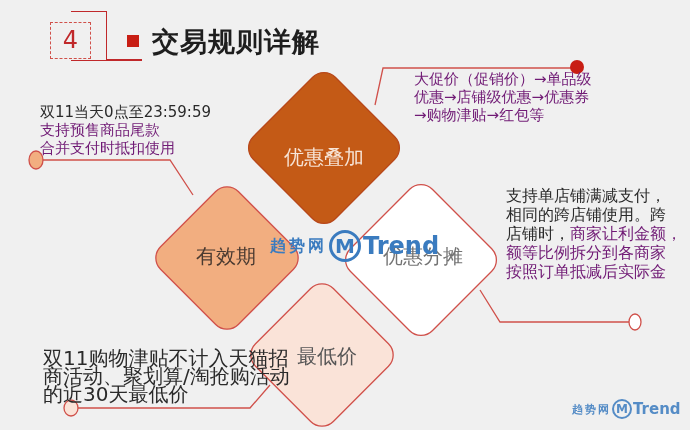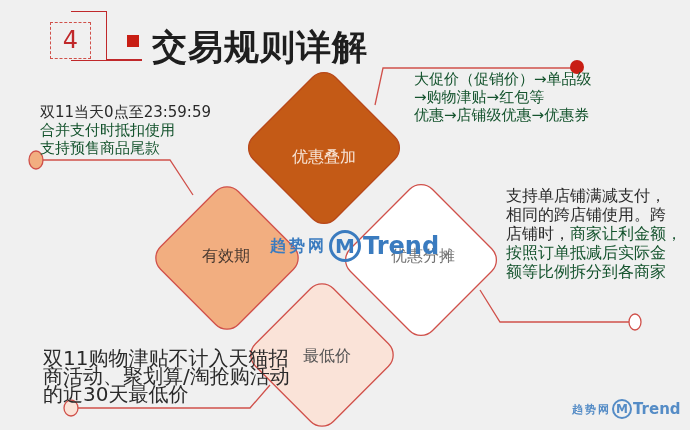--- a/index.html
+++ b/index.html
@@ -17,31 +17,31 @@
     color:#C0282A; font-size:24px; line-height:34px; text-align:center;
   }
   .header-line {
     left:71px; top:11px; width:36px; height:50px;
     border-top:1.5px solid #C0282A; border-right:1.5px solid #C0282A; border-bottom:1.5px solid #C0282A;
     box-sizing:border-box;
   }
   .header-line2 { left:106px; top:59px; width:36px; height:1.5px; background:#C0282A; }
   .title-square { left:127px; top:35px; width:12px; height:12px; background:#C81E14; }
   .title {
-    left:152px; top:24px; font-size:35px; color:#1E1E1E; font-weight:bold; letter-spacing:1px;
+    left:152px; top:24px; font-size:27px; color:#1E1E1E; font-weight:bold; letter-spacing:1px;
     white-space:nowrap;
   }
   svg.diagram { position:absolute; left:0; top:0; }
   .diamond-label {
-    position:absolute; text-align:center; font-size:16px; line-height:24px; white-space:nowrap;
+    position:absolute; text-align:center; font-size:20px; line-height:24px; white-space:nowrap;
     transform:translate(-50%,-50%);
   }
   .note { position:absolute; font-size:15px; line-height:18px; white-space:nowrap; }
   .note .dark { color:#2A2A2A; }
-  .note .red { color:#14532d; }
+  .note .red { color:#701a75; }
   .watermark {
     position:absolute; display:flex; align-items:center; white-space:nowrap;justify-content:center;
   }
   .wm-cn { font-weight:bold; color:#3A7BBF; letter-spacing:3px; }
   .wm-circle {
     border:3px solid #3A7BBF; border-radius:50%; color:#3A7BBF; font-weight:bold;
     display:flex; align-items:center; justify-content:center; box-sizing:border-box;
   }
   .wm-trend { color:#3A7BBF; font-weight:bold; }
 </style>
@@ -84,36 +84,36 @@
 
 <div class="diamond-label" style="left:324px; top:157px; color:#F7E4D6;">
   <div>优惠叠加</div>
 </div>
 <div class="diamond-label" style="left:226px; top:256px; color:#4A3A30;">有效期</div>
 <div class="diamond-label" style="left:423px; top:256px; color:#737373;">优惠分摊</div>
 <div class="diamond-label" style="left:327px; top:356px; color:#555555;">最低价</div>
 
 <div class="note" style="left:40px; top:103px;">
   <div class="dark">双11当天0点至23:59:59</div>
+  <div class="red">支持预售商品尾款</div>
   <div class="red">合并支付时抵扣使用</div>
-  <div class="red">支持预售商品尾款</div>
 </div>
 
 <div class="note" style="left:414px; top:70px;">
   <div class="red">大促价（促销价）→单品级</div>
+  <div class="red">优惠→店铺级优惠→优惠券</div>
   <div class="red">→购物津贴→红包等</div>
-  <div class="red">优惠→店铺级优惠→优惠券</div>
 </div>
 
 <div class="note" style="left:506px; top:186px; font-size:16px; line-height:19px;">
   <div class="dark">支持单店铺满减支付，</div>
   <div class="dark">相同的跨店铺使用。跨</div>
   <div><span class="dark">店铺时，</span><span class="red">商家让利金额，</span></div>
+  <div class="red">额等比例拆分到各商家</div>
   <div class="red">按照订单抵减后实际金</div>
-  <div class="red">额等比例拆分到各商家</div>
 </div>
 
 <div class="note" style="left:43px; top:349px; font-size:20px; line-height:18px;">
   <div class="dark">双11购物津贴不计入天猫招</div>
   <div class="dark">商活动、聚划算/淘抢购活动</div>
   <div class="dark">的近30天最低价</div>
 </div>
 
 <div class="watermark" style="left:270px; top:230px;">
   <span class="wm-cn" style="font-size:16px;">趋势网</span>

